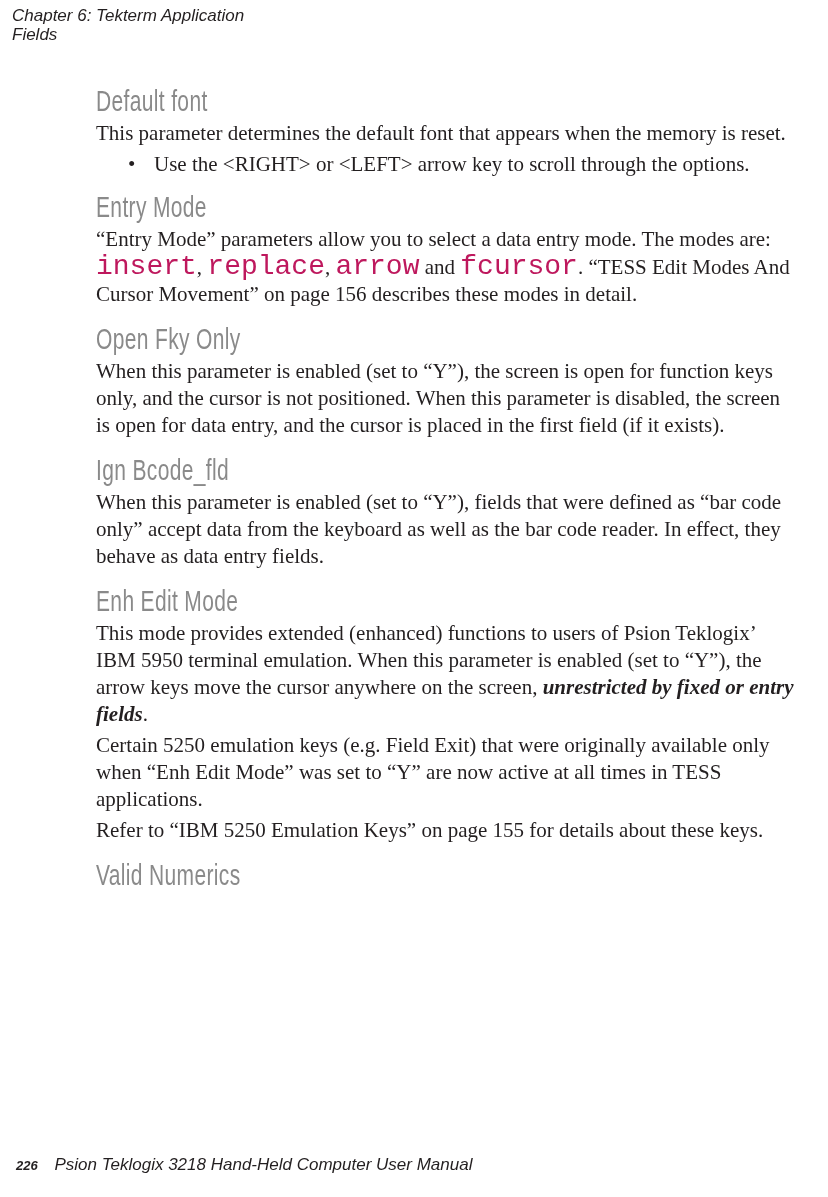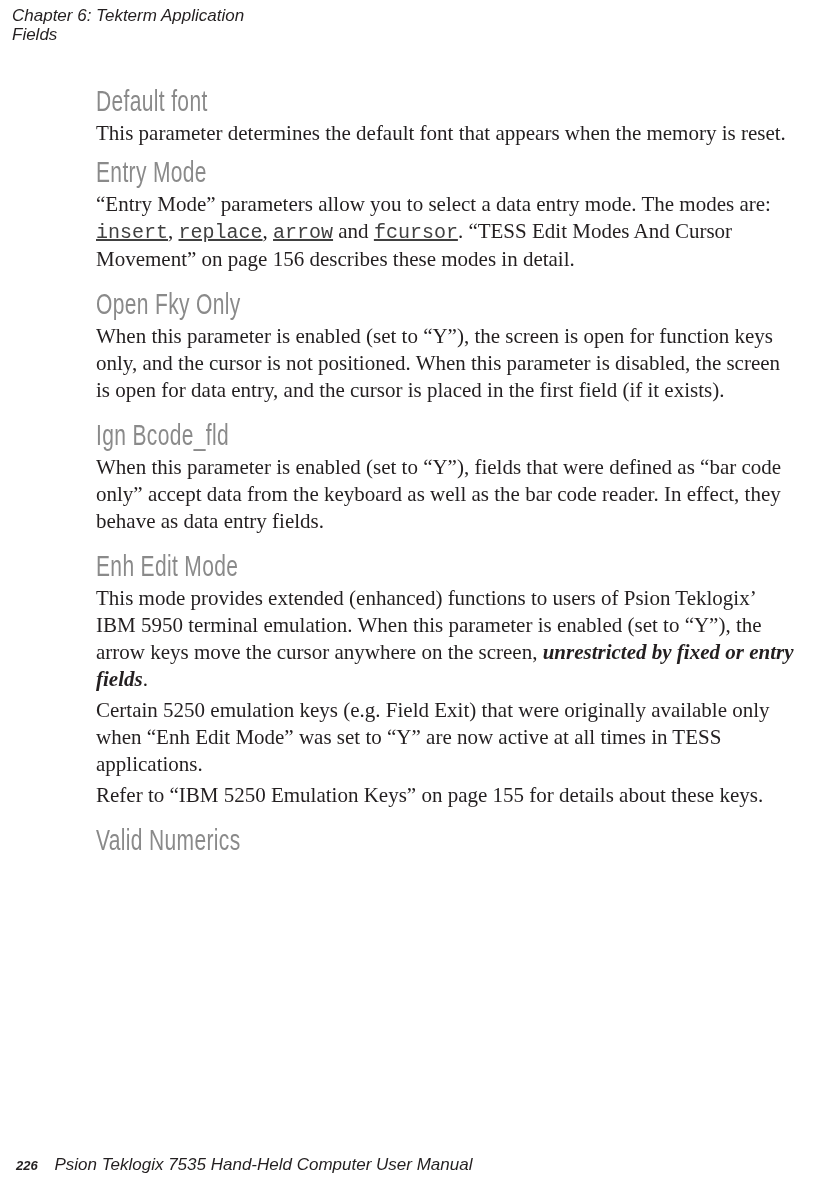--- a/index.html
+++ b/index.html
@@ -68,23 +68,22 @@
   }
   ul.dash li::before {
     content: "•";
     position: absolute;
     left: 0;
     top: 0;
     color: #231f20;
   }
   .mono {
     font-family: "Courier New", Courier, monospace;
-    font-size: 20px;
-    color: #404040;
-    text-decoration: underline;
+    font-size: 28px;
+    color: #be185d;
   }
   .emph { font-style: italic; font-weight: 700; }
   .footer {
     position: absolute;
     bottom: 22px;
     left: 16px;
     font-family: Arial, Helvetica, sans-serif;
     font-style: italic;
     font-size: 17px;
     color: #231f20;
@@ -99,20 +98,23 @@
 
   <div class="header-left">
     <div class="chap">Chapter 6: Tekterm Application</div>
     <div class="fields">Fields</div>
   </div>
 
   <div class="content">
 
     <h2 class="sect-heading">Default font</h2>
     <p class="body">This parameter determines the default font that appears when the memory is reset.</p>
+    <ul class="dash">
+      <li>Use the &lt;RIGHT&gt; or &lt;LEFT&gt; arrow key to scroll through the options.</li>
+    </ul>
 
     <h2 class="sect-heading">Entry Mode</h2>
     <p class="body">
       <span>“Entry Mode” parameters allow you to select a data entry mode. The modes are: </span><span class="mono">insert</span><span>, </span><span class="mono">replace</span><span>, </span><span class="mono">arrow</span><span> and </span><span class="mono">fcursor</span><span>. “TESS Edit Modes And Cursor Movement” on page 156 describes these modes in detail.</span>
     </p>
     <div class="gap-sm"></div>
 
     <h2 class="sect-heading">Open Fky Only</h2>
     <p class="body">When this parameter is enabled (set to “Y”), the screen is open for function keys only, and the cursor is not positioned. When this parameter is disabled, the screen is open for data entry, and the cursor is placed in the first field (if it exists).</p>
     <div class="gap-sm"></div>
@@ -128,16 +130,16 @@
     <p class="body">Certain 5250 emulation keys (e.g. Field Exit) that were originally available only when “Enh Edit Mode” was set to “Y” are now active at all times in TESS applications.</p>
     <p class="body">Refer to “IBM 5250 Emulation Keys” on page 155 for details about these keys.</p>
     <div class="gap-sm"></div>
 
     <h2 class="sect-heading">Valid Numerics</h2>
 
   </div>
 
   <div class="footer">
     <span class="pn">226</span>
-    <span>Psion Teklogix 7535 Hand-Held Computer User Manual</span>
+    <span>Psion Teklogix 3218 Hand-Held Computer User Manual</span>
   </div>
 
 </div>
 
 </body></html>

